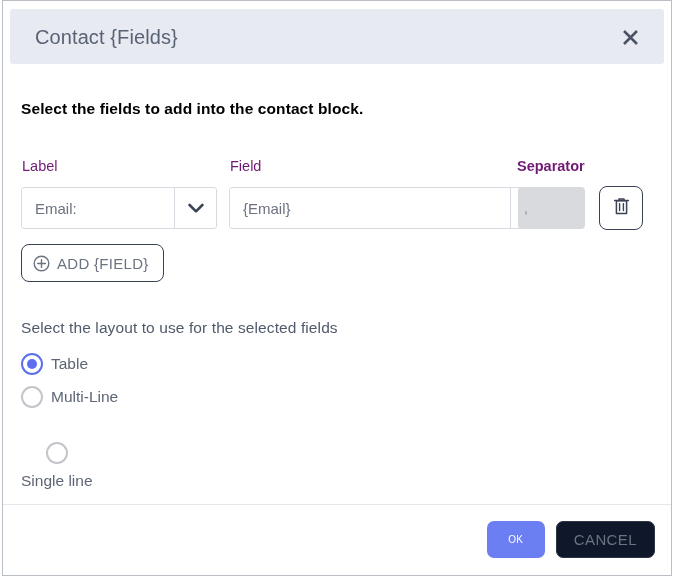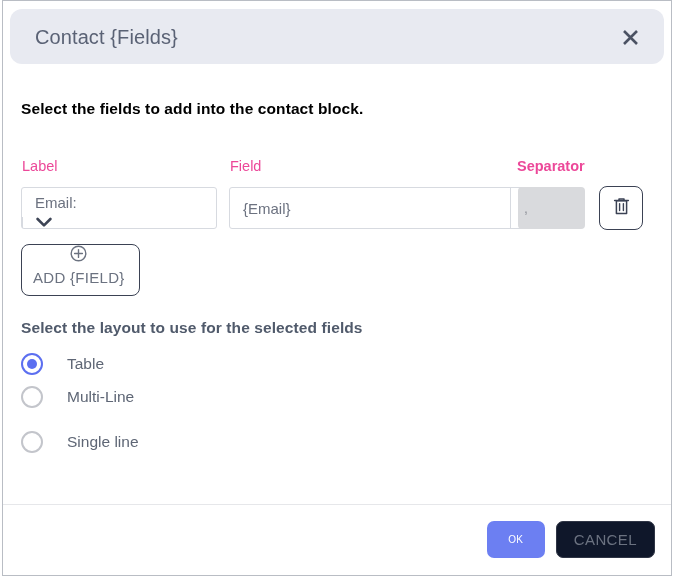--- a/index.html
+++ b/index.html
@@ -27,21 +27,21 @@
   }
 
   
   .titlebar {
     position: absolute;
     left: 7px;
     top: 8px;
     width: 654px;
     height: 55px;
     background: #e8eaf1;
-    border-radius: 12px;
+    border-radius: 3px;
     box-sizing: border-box;
   }
   .titlebar-text {
     position: absolute;
     left: 25px;
     top: 17px;
     font-size: 20px;
     color: #5a6275;
     letter-spacing: .1px;
     white-space: nowrap;
@@ -68,21 +68,21 @@
     font-size: 15.5px;
     font-weight: bold;
     color: #000000;
     letter-spacing: .1px;
   }
 
   .col-head {
     position: absolute;
     top: 157px;
     font-size: 14.5px;
-    color: #ec4899;
+    color: #701a75;
   }
   .col-head.label { left: 19px; }
   .col-head.field { left: 227px; }
   .col-head.separator { left: 514px; font-weight: bold; }
 
   
   .field-row {
     position: absolute;
     left: 18px;
     top: 186px;
@@ -93,21 +93,21 @@
     position: absolute;
     top: 0;
     height: 42px;
     display: flex;
     align-items: stretch;
     background: #ffffff;
     border: 1px solid #d7dae0;
     border-radius: 3px;
     box-sizing: border-box;
   }
-  .combo.label-combo { left: 0px; width: 196px; flex-direction: column; }
+  .combo.label-combo { left: 0px; width: 196px; }
   .combo.field-combo { left: 208px; width: 324px; }
 
   .combo-value {
     flex: 1;
     display: flex;
     align-items: center;
     padding-left: 13px;
     font-size: 15px;
     color: #6c7280;
     white-space: nowrap;
@@ -155,68 +155,67 @@
     justify-content: center;
     cursor: pointer;
     color: #3b4254;
   }
 
   
   .add-field-button {
     position: absolute;
     left: 18px;
     top: 243px;
-    height: 52px;
+    height: 38px;
     padding: 0 14px 0 11px;
     background: #ffffff;
     border: 1px solid #3b4254;
     border-radius: 8px;
     box-sizing: border-box;
     display: flex;
     align-items: center;
     gap: 7px;
     cursor: pointer;
-    flex-direction: column;
   }
   .add-field-button .plus-icon {
     width: 17px;
     height: 17px;
     color: #6b7280;
     display: block;
   }
   .add-field-label {
     font-size: 15px;
     color: #6b7280;
     letter-spacing: .3px;
     white-space: nowrap;
   }
 
   
   .layout-heading {
     position: absolute;
     left: 18px;
     top: 318px;
     font-size: 15.5px;
-    font-weight: bold;
+    font-weight: normal;
     color: #505a6b;
     letter-spacing: .1px;
     text-align: right;
   }
 
   .radio-row {
     position: absolute;
     left: 18px;
     display: flex;
     align-items: center;
-    gap: 24px;
+    gap: 8px;
     cursor: pointer;
   }
   .radio-row.r0 { top: 352px; }
   .radio-row.r1 { top: 385px; }
-  .radio-row.r2 { top: 430px; }
+  .radio-row.r2 { top: 441px; flex-direction: column; }
 
   .radio {
     width: 22px;
     height: 22px;
     border-radius: 50%;
     box-sizing: border-box;
     border: 2px solid #c3c5cb;
     background: #ffffff;
     flex: none;
     position: relative;

